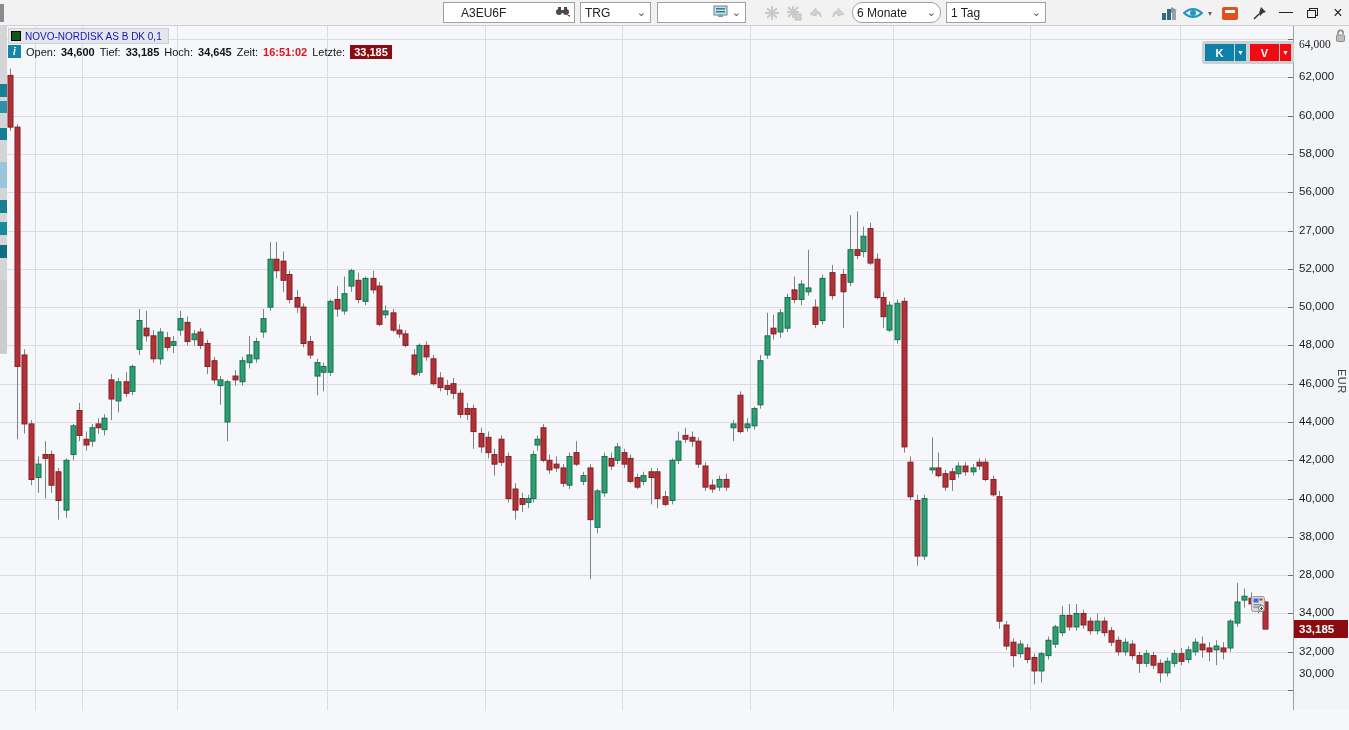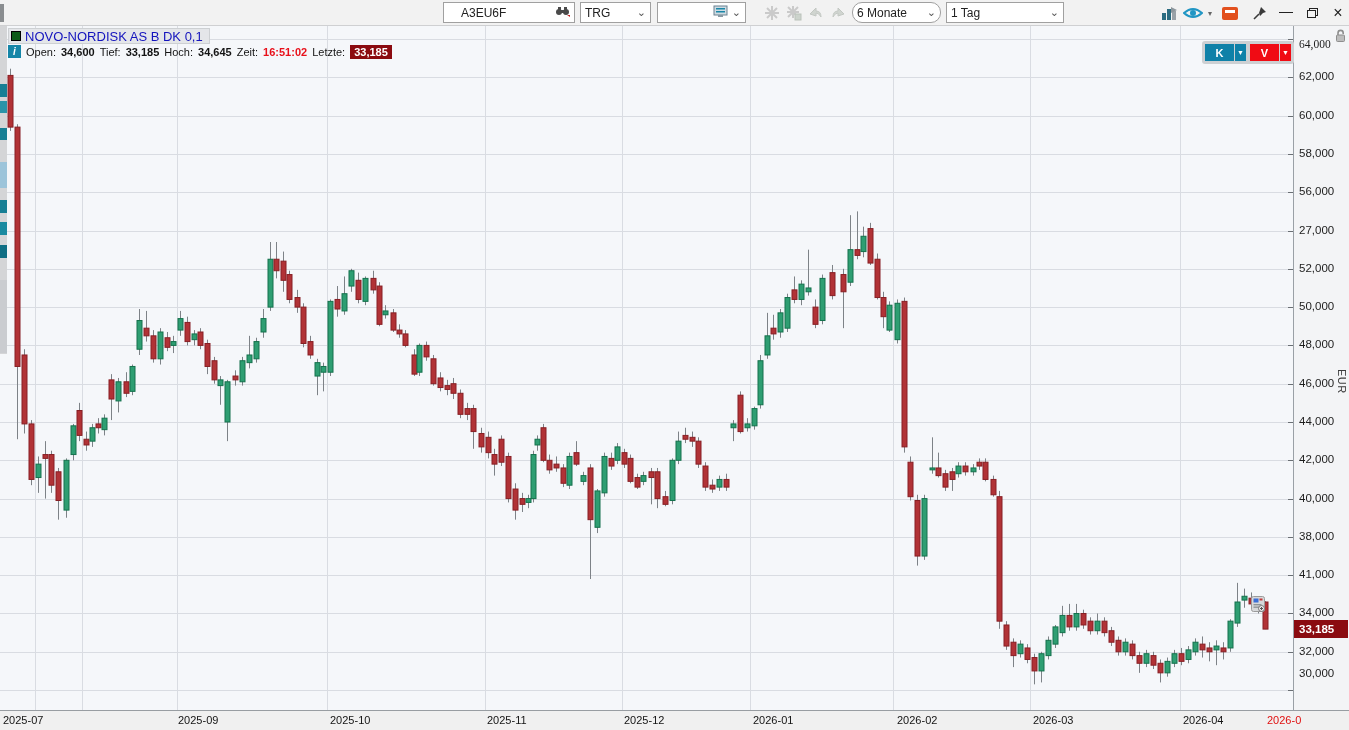--- a/index.html
+++ b/index.html
@@ -11,33 +11,33 @@
   #titlebar { position:absolute; left:0; top:0; width:1349px; height:26px; background:#f2f2f2; border-bottom:1px solid #cfd0d2; z-index:30; }
   #win-notch { position:absolute; left:0; top:4px; width:4px; height:18px; background:#8a8d90; }
   #title { position:absolute; left:12px; top:4px; font-size:14px; color:#1180a8; white-space:nowrap; letter-spacing:.2px; }
   .combo { position:absolute; top:2px; height:21px; background:#fff; border:1px solid #a0a0a0; font-size:12px; color:#222; display:flex; align-items:center; padding:0 4px; }
   .combo .val { flex:1; white-space:nowrap; overflow:hidden; }
   .caret { font-size:11px; color:#555; margin-left:4px; }
   #symbol-combo { left:443px; width:132px;padding-left:17px; }
   #feed-combo { left:580px; width:71px; }
   #template-combo { left:657px; width:89px; }
   #period-combo { left:852px; width:89px;border-radius:10px; }
-  #interval-combo { left:946px; width:118px; }
+  #interval-combo { left:946px; width:100px; }
   .tb-icon { position:absolute; top:3px; width:20px; height:20px; display:flex; align-items:center; justify-content:center; }
   .disabled-glyph svg { opacity:.45; }
   #min-btn, #restore-btn, #close-btn { font-size:14px; color:#222; cursor:default; }
   #min-btn { left:1276px; top:1px; }
   #close-btn { left:1328px; font-size:16px; }
 
   
   #plot { position:absolute; left:0; top:0; z-index:1; }
   #edge-strip { position:absolute; left:0; top:26px; width:7px; height:328px; background:#d4d5d7; z-index:5; }
   #legend { position:absolute; left:8px; top:28px; height:16px; background:#e6e8b900; z-index:10; display:flex; align-items:center; gap:4px; background:#e4e6e9; border:1px solid #cdd0d3; padding:0 6px 0 2px; }
   #legend-marker { width:10px; height:10px; background:#0b5a17; border:1px solid #000; }
-  #legend-label { font-size:13px; color:#1313bd; white-space:nowrap; }
+  #legend-label { font-size:10px; color:#1313bd; white-space:nowrap; }
   #infobar { position:absolute; left:8px; top:44px; height:15px; display:flex; align-items:center; gap:5px; z-index:10; font-size:11px; color:#141414; }
   #info-icon { width:13px; height:13px; background:#1586a8; color:#fff; font-size:10px; font-weight:bold; font-style:italic; display:flex; align-items:center; justify-content:center; }
   .ival { font-weight:bold; }
   #time-value { color:#e8101a; font-weight:bold; }
   #last-badge { background:#8b0b10; color:#fff; font-weight:bold; padding:1px 4px; }
 
   
   #kv { position:absolute; left:1202px; top:41px; height:23px; background:#cdd0d3; border-radius:3px; display:flex; align-items:center; padding:0 3px; gap:4px; z-index:10; }
   .kv-group { display:flex; gap:1px; }
   .kv-main { width:29px; height:17px; color:#fff; font-size:11px; font-weight:bold; display:flex; align-items:center; justify-content:center; }
@@ -650,45 +650,33 @@
       <div class="ytick" style="top: 159.213px;">56,000</div>
       <div class="ytick" style="top: 197.511px;">27,000</div>
       <div class="ytick" style="top: 235.809px;">52,000</div>
       <div class="ytick" style="top: 274.106px;">50,000</div>
       <div class="ytick" style="top: 312.404px;">48,000</div>
       <div class="ytick" style="top: 350.702px;">46,000</div>
       <div class="ytick" style="top: 389px;">44,000</div>
       <div class="ytick" style="top: 427.298px;">42,000</div>
       <div class="ytick" style="top: 465.596px;">40,000</div>
       <div class="ytick" style="top: 503.894px;">38,000</div>
-      <div class="ytick" style="top: 542.191px;">41,000</div>
+      <div class="ytick" style="top: 542.191px;">28,000</div>
       <div class="ytick" style="top: 580.489px;">34,000</div>
       <div class="ytick" style="top: 618.787px; text-align: center;">32,000</div>
       <div class="ytick" style="top: 641px;">30,000</div>
     </div>
   <div id="eur-label">EUR</div>
   <div id="lock-icon">
     <svg width="13" height="14">
         <path d="M4 6 V4 a2.6 2.6 0 0 1 5.2 0 V5" fill="none" stroke="#8e8e8e" stroke-width="1.6"></path>
         <rect x="2.5" y="6" width="8" height="6.5" rx="1" fill="#bdbdbd" stroke="#8e8e8e"></rect>
       </svg>
   </div>
 
-  <div id="x-axis">
-      <div class="xtick" style="left: 3px;">2025-07</div>
-      <div class="xtick" style="left: 178px;">2025-09</div>
-      <div class="xtick" style="left: 330px;">2025-10</div>
-      <div class="xtick" style="left: 487px;">2025-11</div>
-      <div class="xtick" style="left: 624px;">2025-12</div>
-      <div class="xtick" style="left: 753px;">2026-01</div>
-      <div class="xtick" style="left: 897px;">2026-02</div>
-      <div class="xtick" style="left: 1033px;">2026-03</div>
-      <div class="xtick" style="left: 1183px;">2026-04</div>
-      <div class="xtick" style="left: 1267px; color: rgb(224, 16, 16);">2026-0</div>
-    </div>
 
   <div id="anno-icon">
     <svg width="15" height="17">
         <rect x="0.5" y="0.5" width="13" height="15" rx="2" fill="#d7d9db" stroke="#9b9b9b"></rect>
         <rect x="2.5" y="2.5" width="5" height="4" fill="#3a6fd8"></rect>
         <rect x="8.5" y="2.5" width="3" height="2" fill="#c43a3a"></rect>
         <rect x="2.5" y="8" width="8" height="1.4" fill="#8f9498"></rect>
         <rect x="2.5" y="10.5" width="6" height="1.4" fill="#8f9498"></rect>
         <circle cx="10.5" cy="12.5" r="3" fill="#e9eaeb" stroke="#777"></circle>
         <line x1="9" y1="12.5" x2="12" y2="12.5" stroke="#555"></line>

